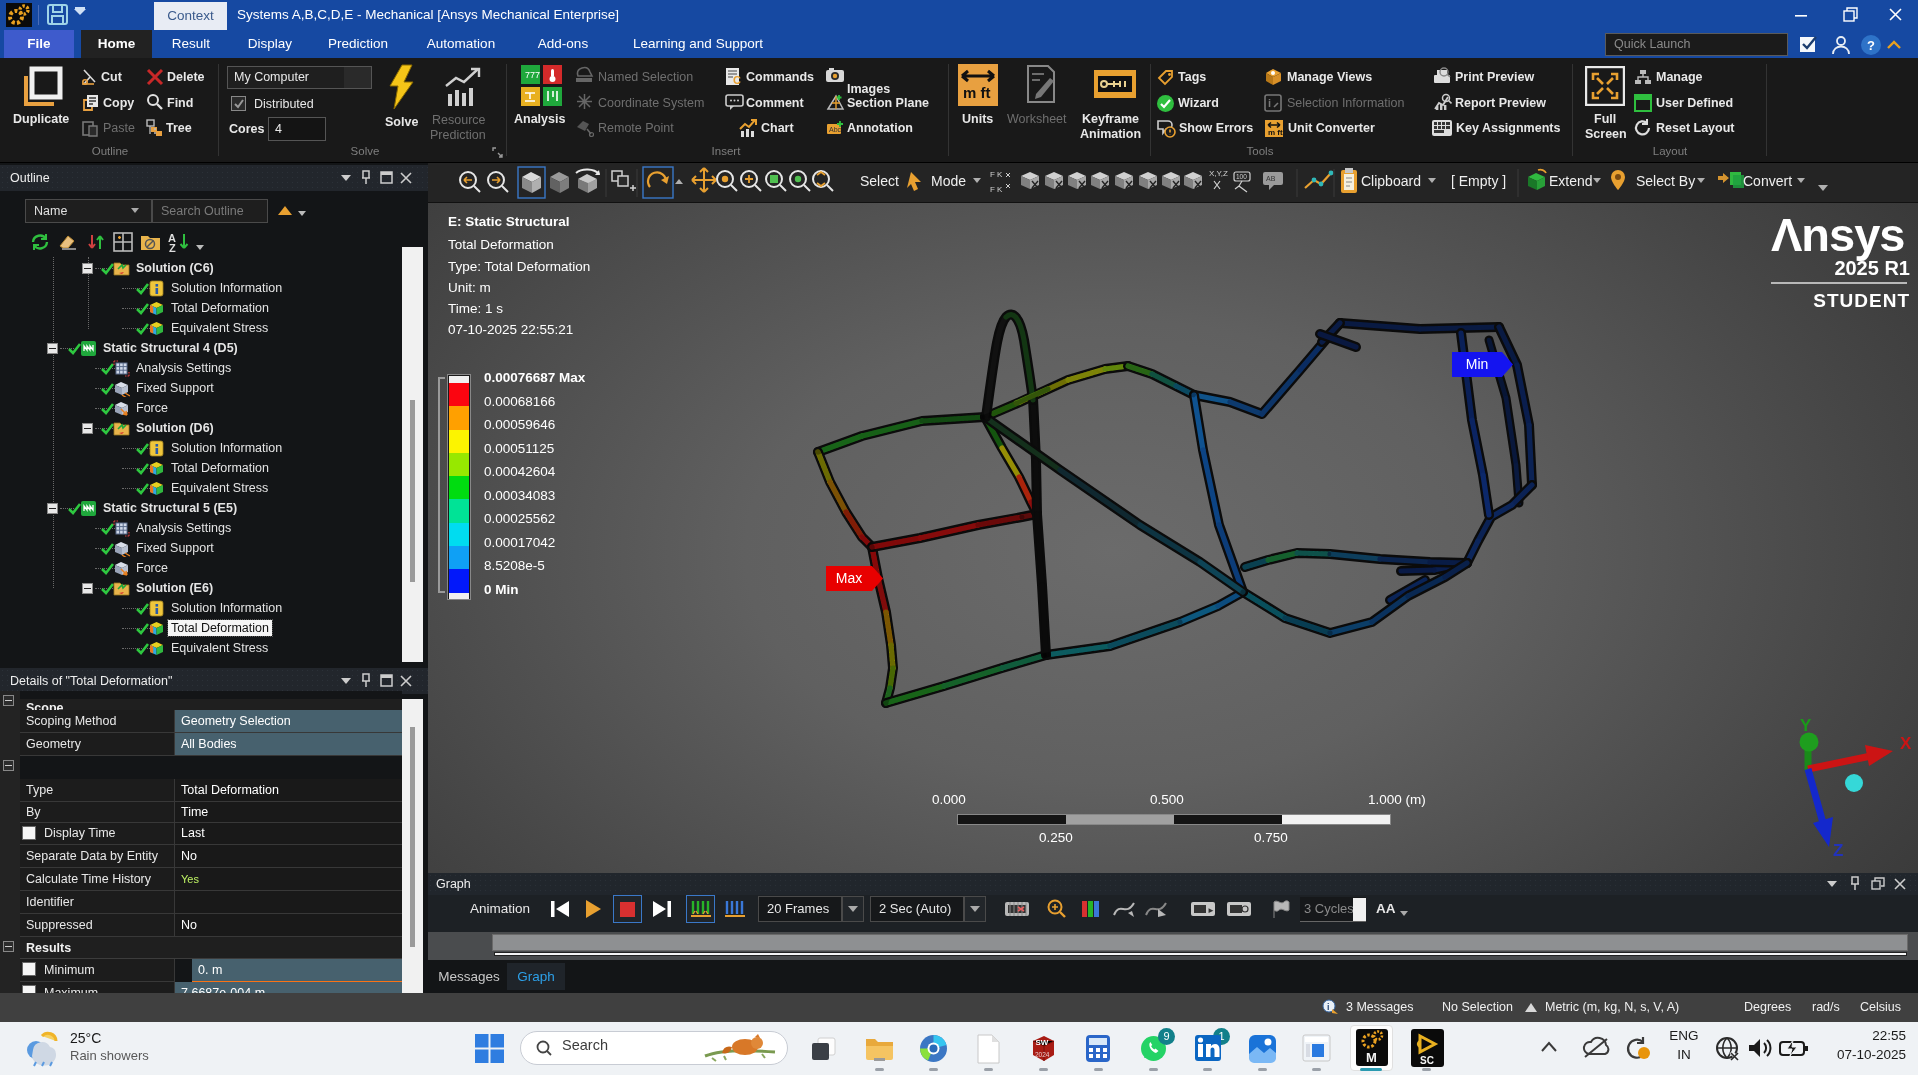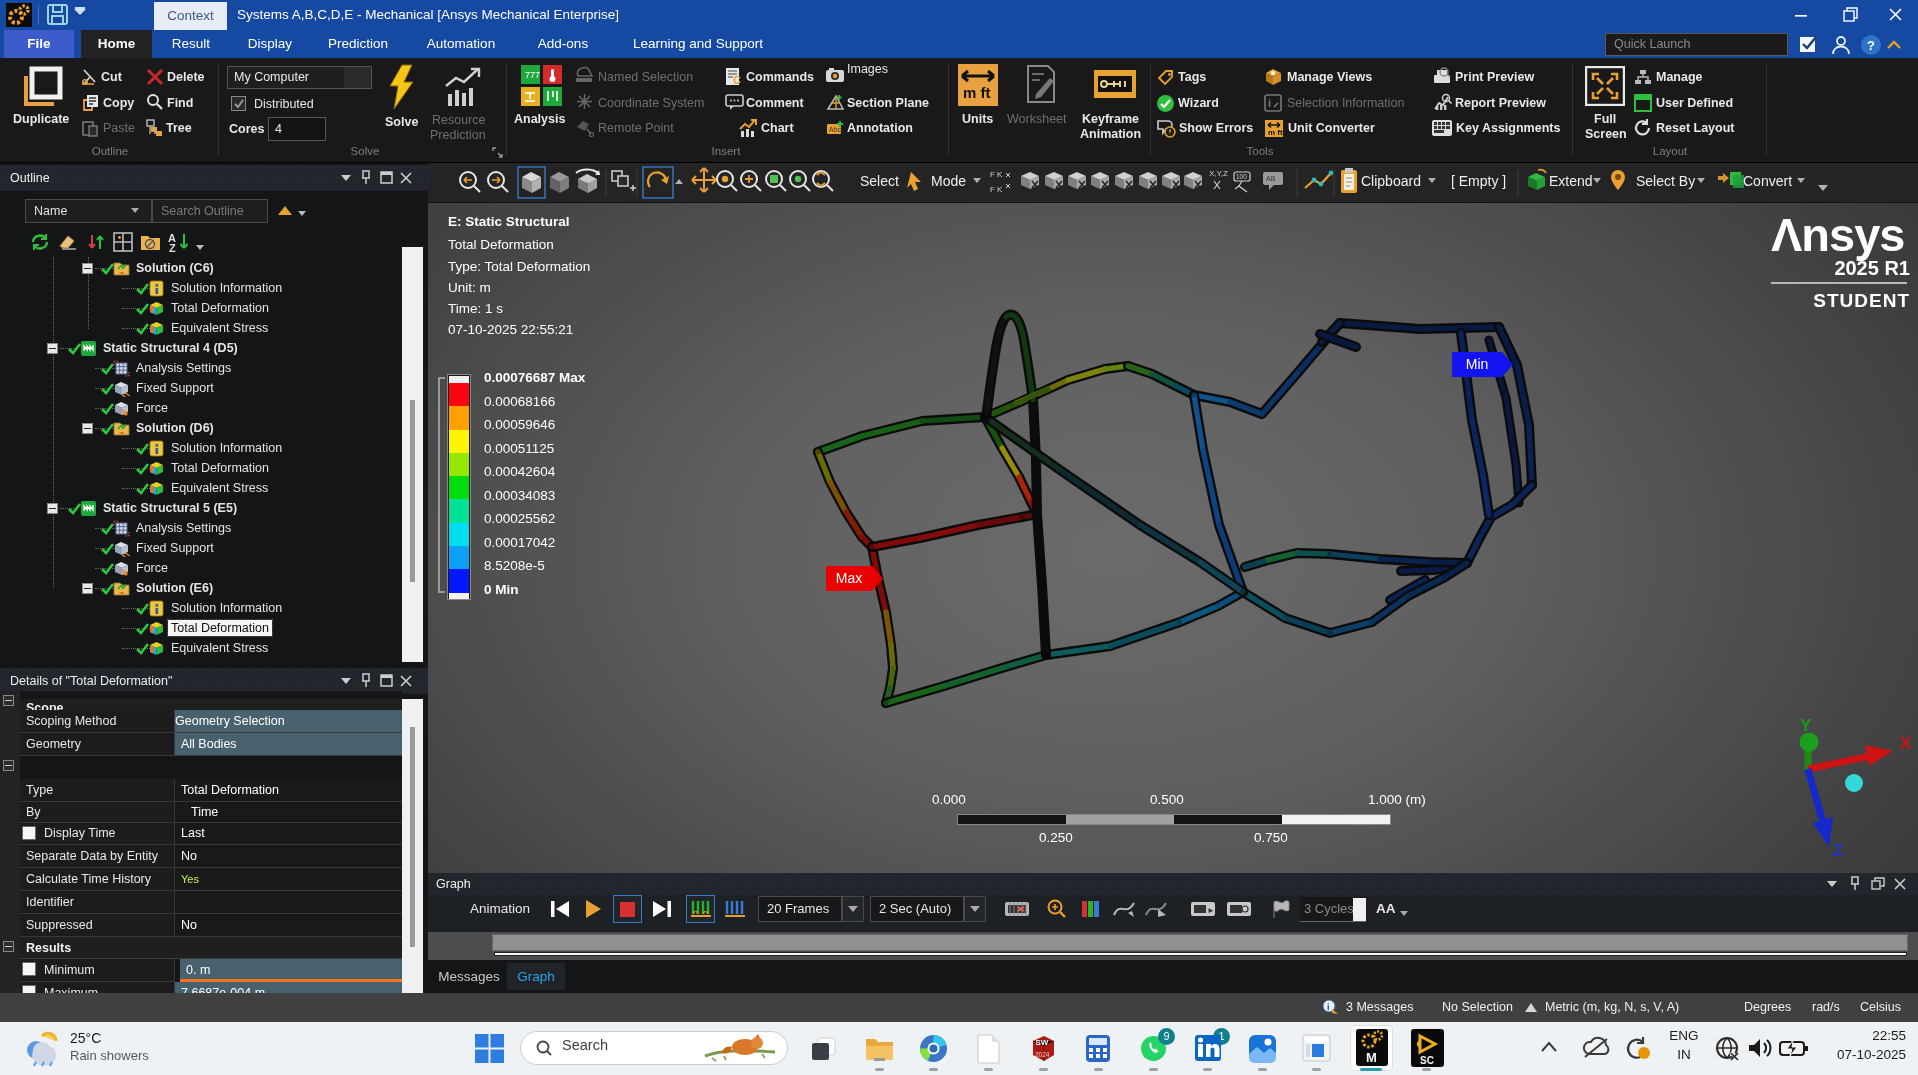--- a/index.html
+++ b/index.html
@@ -256,21 +256,21 @@
         <rect x="8" y="10" width="3" height="8" fill="#ddd"></rect>
         <rect x="13" y="12" width="3" height="6" fill="#ddd"></rect>
       </svg>
   <div class="rtext" style="left:761px;top:63px;font-weight:bold">Chart</div>
   <svg class="abs" style="left:826px;top:10px" width="18" height="15" viewBox="0 0 18 15">
         <rect x="0" y="2" width="18" height="12" rx="2" fill="#d8d8d8"></rect>
         <circle cx="9" cy="8" r="4" fill="#2a2a2a"></circle>
         <circle cx="9" cy="8" r="2.2" fill="#e8a030"></circle>
         <rect x="3" y="0" width="5" height="3" fill="#d8d8d8"></rect>
       </svg>
-  <div class="rtext" style="left:847px;top:4px;font-weight:normal">Images</div>
+  <div class="rtext" style="left:847px;top:24px;font-weight:bold">Images</div>
   <div class="abs" style="left:895px;top:18px;width:0;height:0;border-left:4px solid transparent;border-right:4px solid transparent;border-top:-54px solid #ccc"></div>
   <svg class="abs" style="left:826px;top:35px" width="19" height="19" viewBox="0 0 19 19">
         <path d="M2 16 L10 3 L17 16 z" fill="none" stroke="#bbb" stroke-width="1.5"></path>
         <path d="M10 3 L10 16 M6 10 h8" stroke="#e8a030" stroke-width="1.4"></path>
         <path d="M13 2 v5 M10.5 4.5 h5" stroke="#2fbf3f" stroke-width="1.8"></path>
       </svg>
   <div class="rtext" style="left:847px;top:38px;font-weight:bold">Section Plane</div>
   <svg class="abs" style="left:826px;top:61px" width="19" height="18" viewBox="0 0 19 18">
         <rect x="1" y="5" width="14" height="10" rx="1" fill="#e8a030"></rect>
         <text x="3" y="13" font-size="7" fill="#333">Abc</text>
@@ -653,44 +653,44 @@
     <svg class="abs" style="left:400px;top:7px" width="12" height="12" viewBox="0 0 12 12">
           <path d="M1 1 L11 11 M11 1 L1 11" stroke="#ccc" stroke-width="1.6"></path>
         </svg>
   </div>
   <div class="abs" id="details" style="left:0;top:528px;width:402px;height:302px;background:#131517;overflow:hidden">
         <div class="abs" style="left:0;top:0;width:20px;height:302px;background:#232323"></div>
 <div class="abs" style="left:20px;top:8px;width:382px;height:19px;background:#1f1f1f;border-bottom:1px solid #3c3c3c;color:#f0f0f0;font-weight:bold;font-size:12.5px;line-height:19px"><span style="margin-left:6px">Scope</span></div>
 <div class="abs" style="left:3px;top:4px;width:11px;height:11px;background:#2c2c2c;border:1px solid #888"></div>
         <div class="abs" style="left:5px;top:9px;width:7px;border-top:1px solid #ccc"></div>
 <div class="abs" style="left:20px;top:19px;width:155px;height:23px;background:#1c1c1c;border-bottom:1px solid #383838;border-right:1px solid #383838;color:#e8e8e8;font-size:12.5px;line-height:22px;white-space:nowrap"><span style="margin-left:6px">Scoping Method</span></div>
-<div class="abs" style="left:175px;top:19px;width:227px;height:23px;background:#47616e;border-bottom:1px solid #383838;color:#fff;font-size:12.5px;line-height:22px"><span style="margin-left:0">Geometry Selection</span></div>
+<div class="abs" style="left:175px;top:19px;width:227px;height:23px;background:#47616e;border-bottom:1px solid #383838;color:#fff;font-size:12.5px;line-height:22px"><span style="margin-left:6px">Geometry Selection</span></div>
 <div class="abs" style="left:20px;top:42px;width:155px;height:23px;background:#1c1c1c;border-bottom:1px solid #383838;border-right:1px solid #383838;color:#e8e8e8;font-size:12.5px;line-height:22px;white-space:nowrap"><span style="margin-left:6px">Geometry</span></div>
 <div class="abs" style="left:175px;top:42px;width:227px;height:23px;background:#47616e;border-bottom:1px solid #383838;color:#fff;font-size:12.5px;line-height:22px"><span style="margin-left:6px">All Bodies</span></div>
 <div class="abs" style="left:3px;top:69px;width:11px;height:11px;background:#2c2c2c;border:1px solid #888"></div>
         <div class="abs" style="left:5px;top:74px;width:7px;border-top:1px solid #ccc"></div>
 <div class="abs" style="left:20px;top:88px;width:155px;height:23px;background:#1c1c1c;border-bottom:1px solid #383838;border-right:1px solid #383838;color:#e8e8e8;font-size:12.5px;line-height:22px;white-space:nowrap"><span style="margin-left:6px">Type</span></div>
 <div class="abs" style="left:175px;top:88px;width:227px;height:23px;background:#191919;border-bottom:1px solid #383838;color:#fff;font-size:12.5px;line-height:22px"><span style="margin-left:6px">Total Deformation</span></div>
 <div class="abs" style="left:20px;top:111px;width:155px;height:21px;background:#1c1c1c;border-bottom:1px solid #383838;border-right:1px solid #383838;color:#e8e8e8;font-size:12.5px;line-height:20px;white-space:nowrap"><span style="margin-left:6px">By</span></div>
-<div class="abs" style="left:175px;top:111px;width:227px;height:21px;background:#191919;border-bottom:1px solid #383838;color:#fff;font-size:12.5px;line-height:20px"><span style="margin-left:16px">Time</span></div>
+<div class="abs" style="left:175px;top:111px;width:227px;height:21px;background:#191919;border-bottom:1px solid #383838;color:#fff;font-size:12.5px;line-height:20px"><span style="margin-left:6px">Time</span></div>
 <div class="abs" style="left:20px;top:132px;width:155px;height:22px;background:#1c1c1c;border-bottom:1px solid #383838;border-right:1px solid #383838;color:#e8e8e8;font-size:12.5px;line-height:21px;white-space:nowrap"><div class="abs" style="left:2px;top:3px;width:14px;height:14px;background:#f5f5f5;border:1px solid #666"></div><span style="margin-left:24px">Display Time</span></div>
 <div class="abs" style="left:175px;top:132px;width:227px;height:22px;background:#191919;border-bottom:1px solid #383838;color:#fff;font-size:12.5px;line-height:21px"><span style="margin-left:6px">Last</span></div>
 <div class="abs" style="left:20px;top:154px;width:155px;height:23px;background:#1c1c1c;border-bottom:1px solid #383838;border-right:1px solid #383838;color:#e8e8e8;font-size:12.5px;line-height:22px;white-space:nowrap"><span style="margin-left:6px">Separate Data by Entity</span></div>
 <div class="abs" style="left:175px;top:154px;width:227px;height:23px;background:#191919;border-bottom:1px solid #383838;color:#fff;font-size:12.5px;line-height:22px"><span style="margin-left:6px">No</span></div>
 <div class="abs" style="left:20px;top:177px;width:155px;height:23px;background:#1c1c1c;border-bottom:1px solid #383838;border-right:1px solid #383838;color:#e8e8e8;font-size:12.5px;line-height:22px;white-space:nowrap"><span style="margin-left:6px">Calculate Time History</span></div>
 <div class="abs" style="left:175px;top:177px;width:227px;height:23px;background:#191919;border-bottom:1px solid #383838;color:#bef264;font-size:11px;line-height:22px"><span style="margin-left:6px">Yes</span></div>
 <div class="abs" style="left:20px;top:200px;width:155px;height:23px;background:#1c1c1c;border-bottom:1px solid #383838;border-right:1px solid #383838;color:#e8e8e8;font-size:12.5px;line-height:22px;white-space:nowrap"><span style="margin-left:6px">Identifier</span></div>
 <div class="abs" style="left:175px;top:200px;width:227px;height:23px;background:#191919;border-bottom:1px solid #383838;color:#fff;font-size:12.5px;line-height:22px"><span style="margin-left:6px"></span></div>
 <div class="abs" style="left:20px;top:223px;width:155px;height:23px;background:#1c1c1c;border-bottom:1px solid #383838;border-right:1px solid #383838;color:#e8e8e8;font-size:12.5px;line-height:22px;white-space:nowrap"><span style="margin-left:6px">Suppressed</span></div>
 <div class="abs" style="left:175px;top:223px;width:227px;height:23px;background:#191919;border-bottom:1px solid #383838;color:#fff;font-size:12.5px;line-height:22px"><span style="margin-left:6px">No</span></div>
 <div class="abs" style="left:20px;top:246px;width:382px;height:22px;background:#1f1f1f;border-bottom:1px solid #3c3c3c;color:#f0f0f0;font-weight:bold;font-size:12.5px;line-height:22px"><span style="margin-left:6px">Results</span></div>
 <div class="abs" style="left:3px;top:250px;width:11px;height:11px;background:#2c2c2c;border:1px solid #888"></div>
         <div class="abs" style="left:5px;top:255px;width:7px;border-top:1px solid #ccc"></div>
 <div class="abs" style="left:20px;top:268px;width:155px;height:23px;background:#1c1c1c;border-bottom:1px solid #383838;border-right:1px solid #383838;color:#e8e8e8;font-size:12.5px;line-height:22px;white-space:nowrap"><div class="abs" style="left:2px;top:3px;width:14px;height:14px;background:#f5f5f5;border:1px solid #666"></div><span style="margin-left:24px">Minimum</span></div>
-<div class="abs" style="left:180px;top:268px;width:227px;height:23px;background:#47616e;border-bottom:3px solid #f97316;color:#fff;font-size:12.5px;line-height:22px"><span style="margin-left:6px">0. m</span></div>
+<div class="abs" style="left:192px;top:268px;width:227px;height:23px;background:#47616e;border-bottom:1px solid #f97316;color:#fff;font-size:12.5px;line-height:22px"><span style="margin-left:6px">0. m</span></div>
 <div class="abs" style="left:20px;top:291px;width:155px;height:23px;background:#1c1c1c;border-bottom:1px solid #383838;border-right:1px solid #383838;color:#e8e8e8;font-size:12.5px;line-height:22px;white-space:nowrap"><div class="abs" style="left:2px;top:3px;width:14px;height:14px;background:#f5f5f5;border:1px solid #666"></div><span style="margin-left:24px">Maximum</span></div>
 <div class="abs" style="left:175px;top:291px;width:227px;height:23px;background:#47616e;border-bottom:1px solid #383838;color:#fff;font-size:12.5px;line-height:22px"><span style="margin-left:6px">7.6687e-004 m</span></div>
       </div>
   <div class="vscroll" style="left:402px;top:536px;height:294px">
         <div class="vthumb" style="top:28px;height:220px"></div>
       </div>
 </div>
 <div class="abs" id="vptoolbar">
 <svg class="abs" style="left:0;top:0" width="1490" height="40" viewBox="0 0 1490 40">
   <g stroke="#e6e6e6" stroke-width="2" fill="none">

